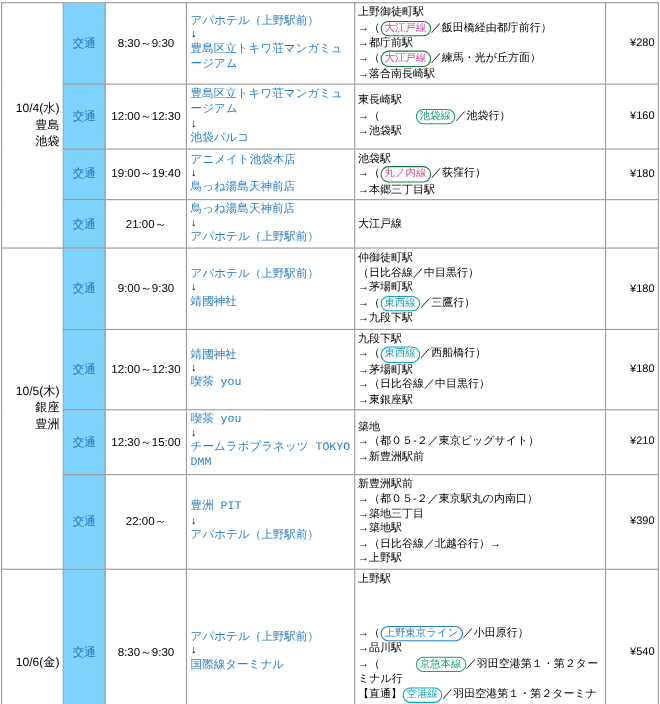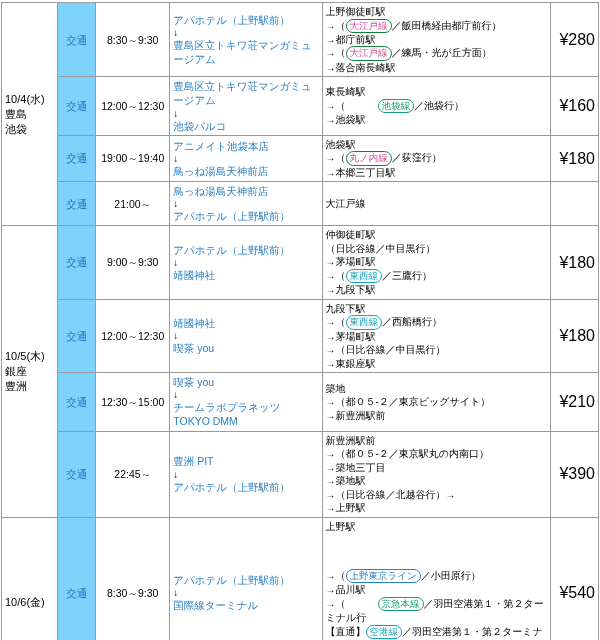--- a/index.html
+++ b/index.html
@@ -23,27 +23,27 @@
     line-height:1.35;
   }
   
   col.c-date{width:56px;}
   col.c-kind{width:38px;}
   col.c-time{width:74px;}
   col.c-place{width:152px;}
   col.c-route{width:228px;}
   col.c-fare{width:48px;}
 
-  td.date{text-align:left;font-size:11px;font-weight:normal;white-space:pre-line;}
+  td.date{text-align:right;font-size:11px;font-weight:normal;white-space:pre-line;}
   td.kind{text-align:center;background:#7dd3fc;color:#2a6ebb;font-size:10.5px;}
   td.time{text-align:center;font-size:10.5px;}
-  td.place{font-size:10.5px;color:#2a7fc1;}
+  td.place{font-size:10.5px;color:#2a7fc1;font-family:Liberation Mono, monospace;}
   td.place .plain{color:#000;}
   td.route{font-size:10px;color:#000;}
-  td.fare{text-align:right;font-size:16px;padding-right:5px;}
+  td.fare{text-align:right;font-size:10px;padding-right:5px;}
 
   .arrowdown{display:block;line-height:1.1;color:#000;font-size:10px;}
   .lineblk{display:block;}
   .tag{
     display:inline-block;
     border:1px solid #15803d;
     border-radius:8px;
     color:#d04a9a;
     padding:0 3px;
     font-size:9.5px;
@@ -176,21 +176,21 @@
         </td>
         <td class="route">
           <span class="lineblk">築地</span>
           <span class="lineblk">→（都０５‐２／東京ビッグサイト）</span>
           <span class="lineblk">→新豊洲駅前</span>
         </td>
         <td class="fare">¥210</td>
       </tr>
       <tr>
         <td class="kind">交通</td>
-        <td class="time">22:45～</td>
+        <td class="time">22:00～</td>
         <td class="place">
           <span class="lineblk">豊洲 PIT</span>
           <span class="arrowdown">↓</span>
           <span class="lineblk">アパホテル（上野駅前）</span>
         </td>
         <td class="route">
           <span class="lineblk">新豊洲駅前</span>
           <span class="lineblk">→（都０５‐２／東京駅丸の内南口）</span>
           <span class="lineblk">→築地三丁目</span>
           <span class="lineblk">→築地駅</span>

